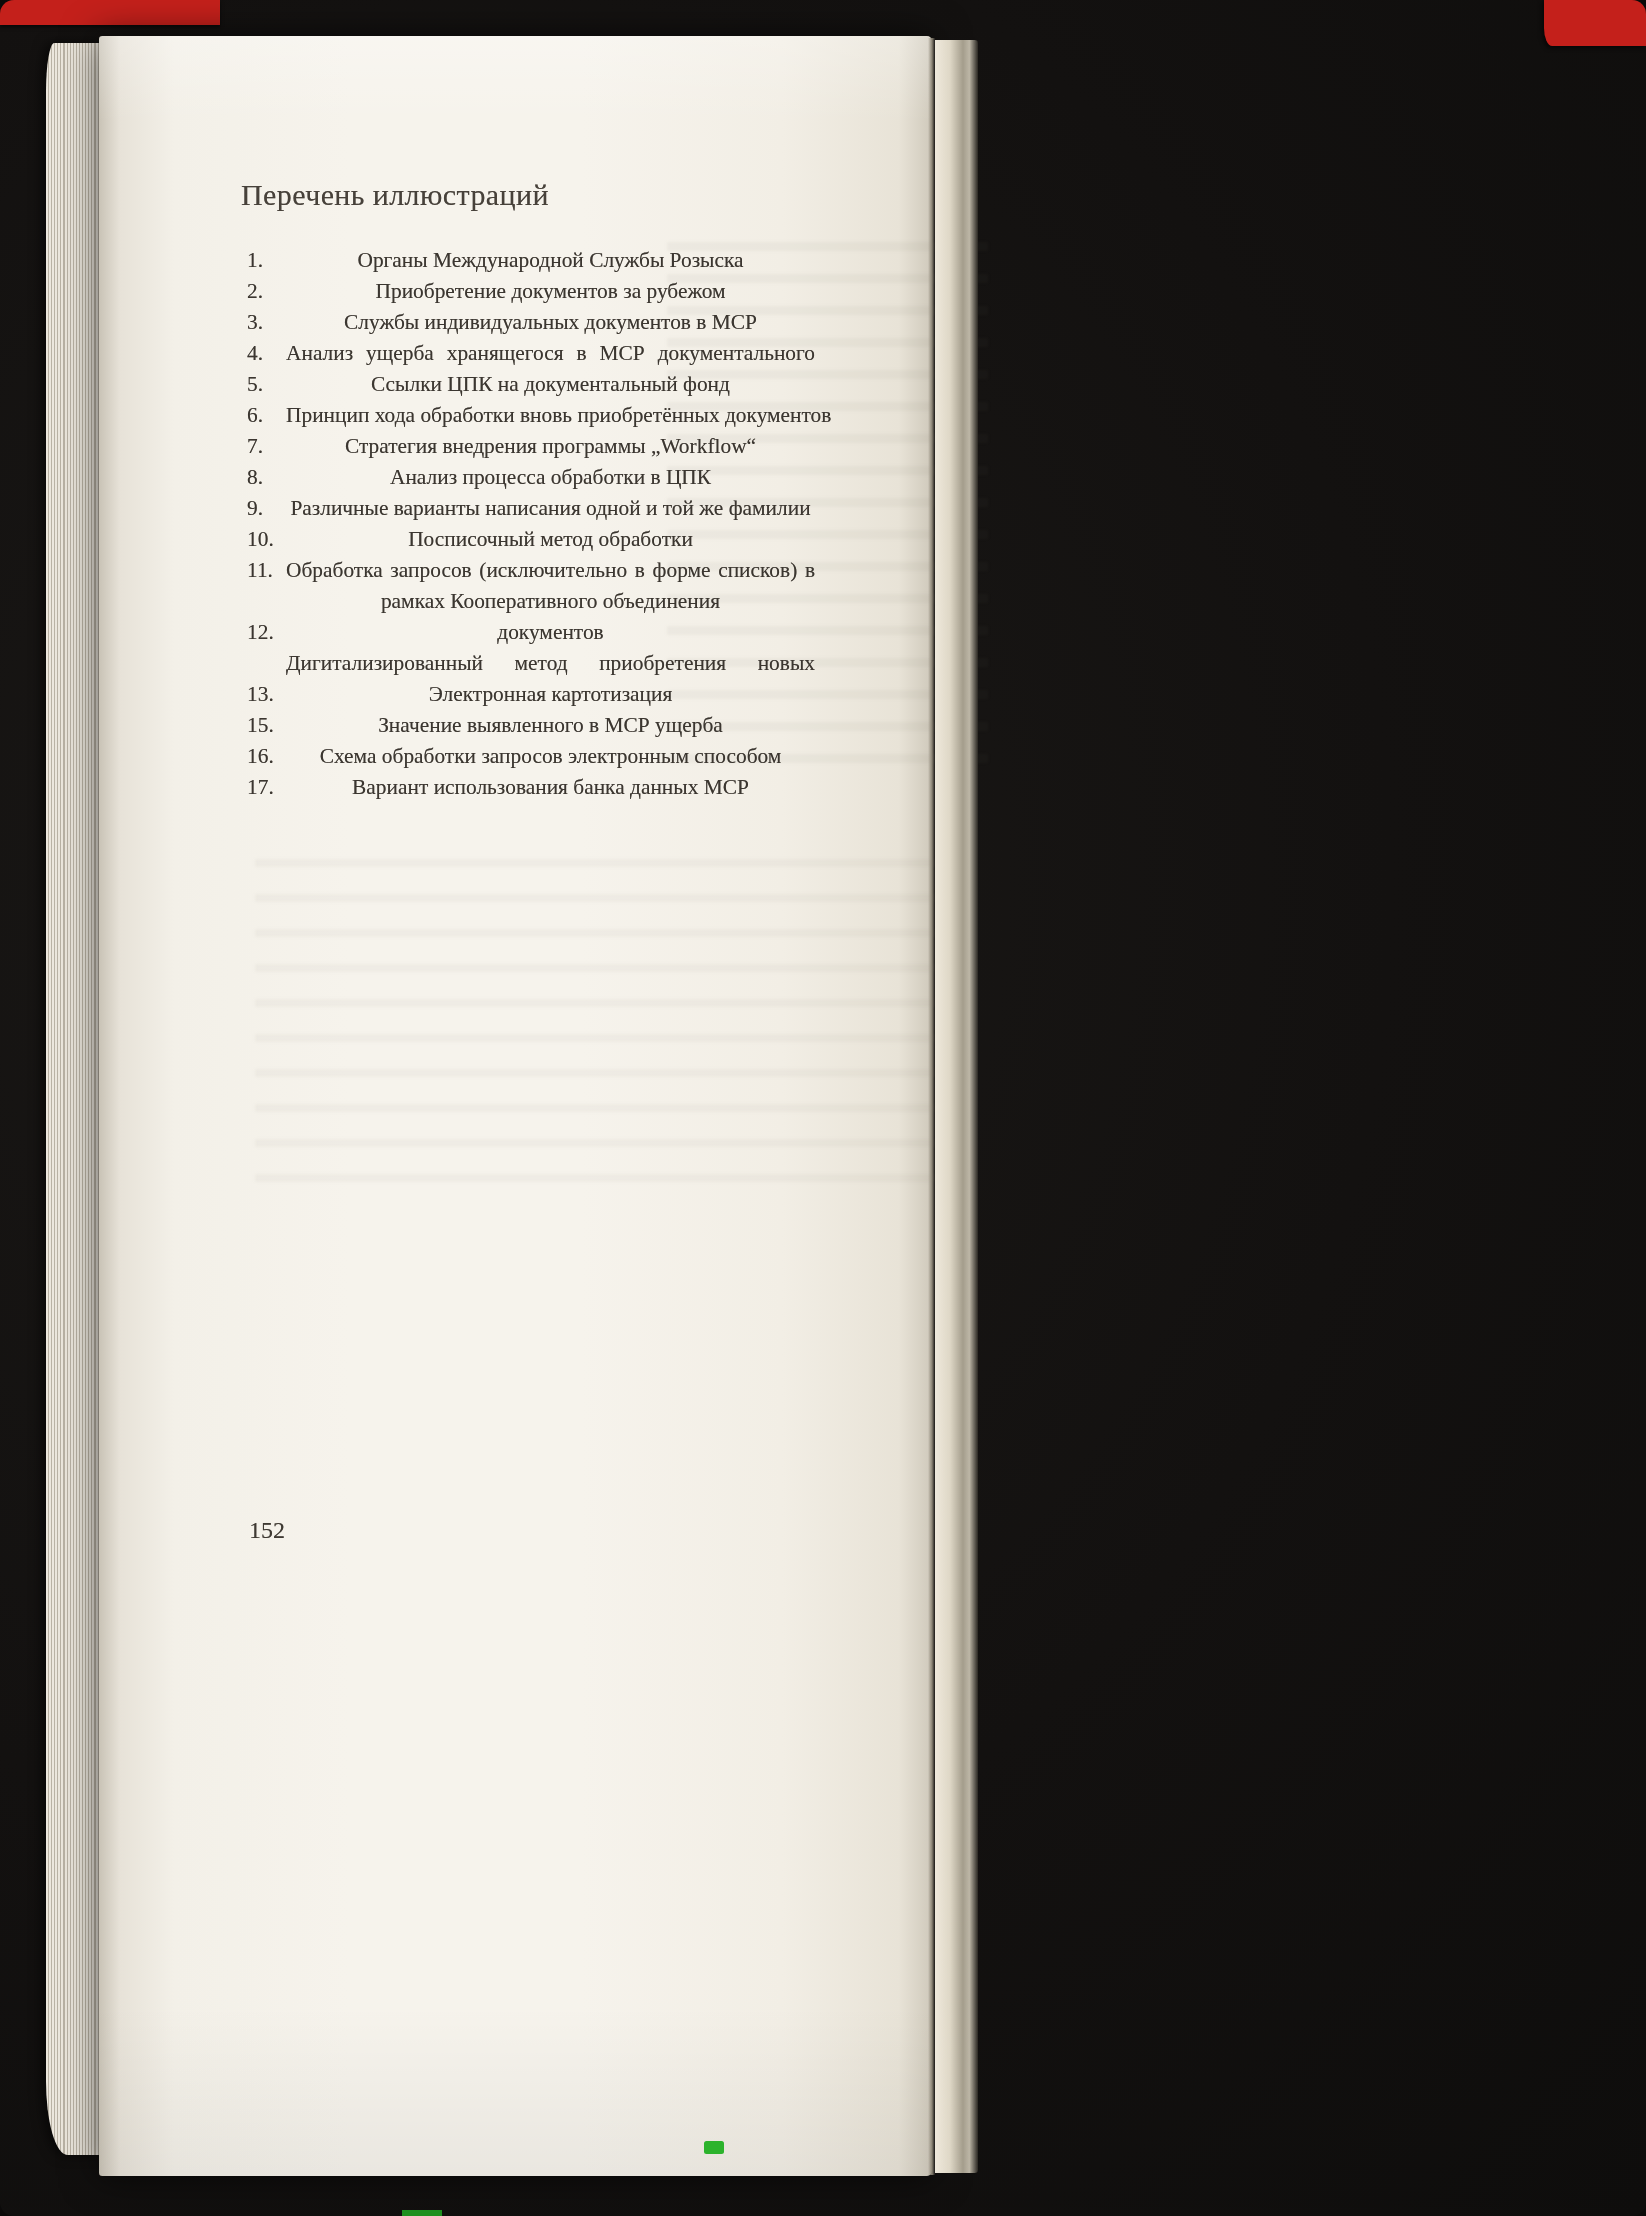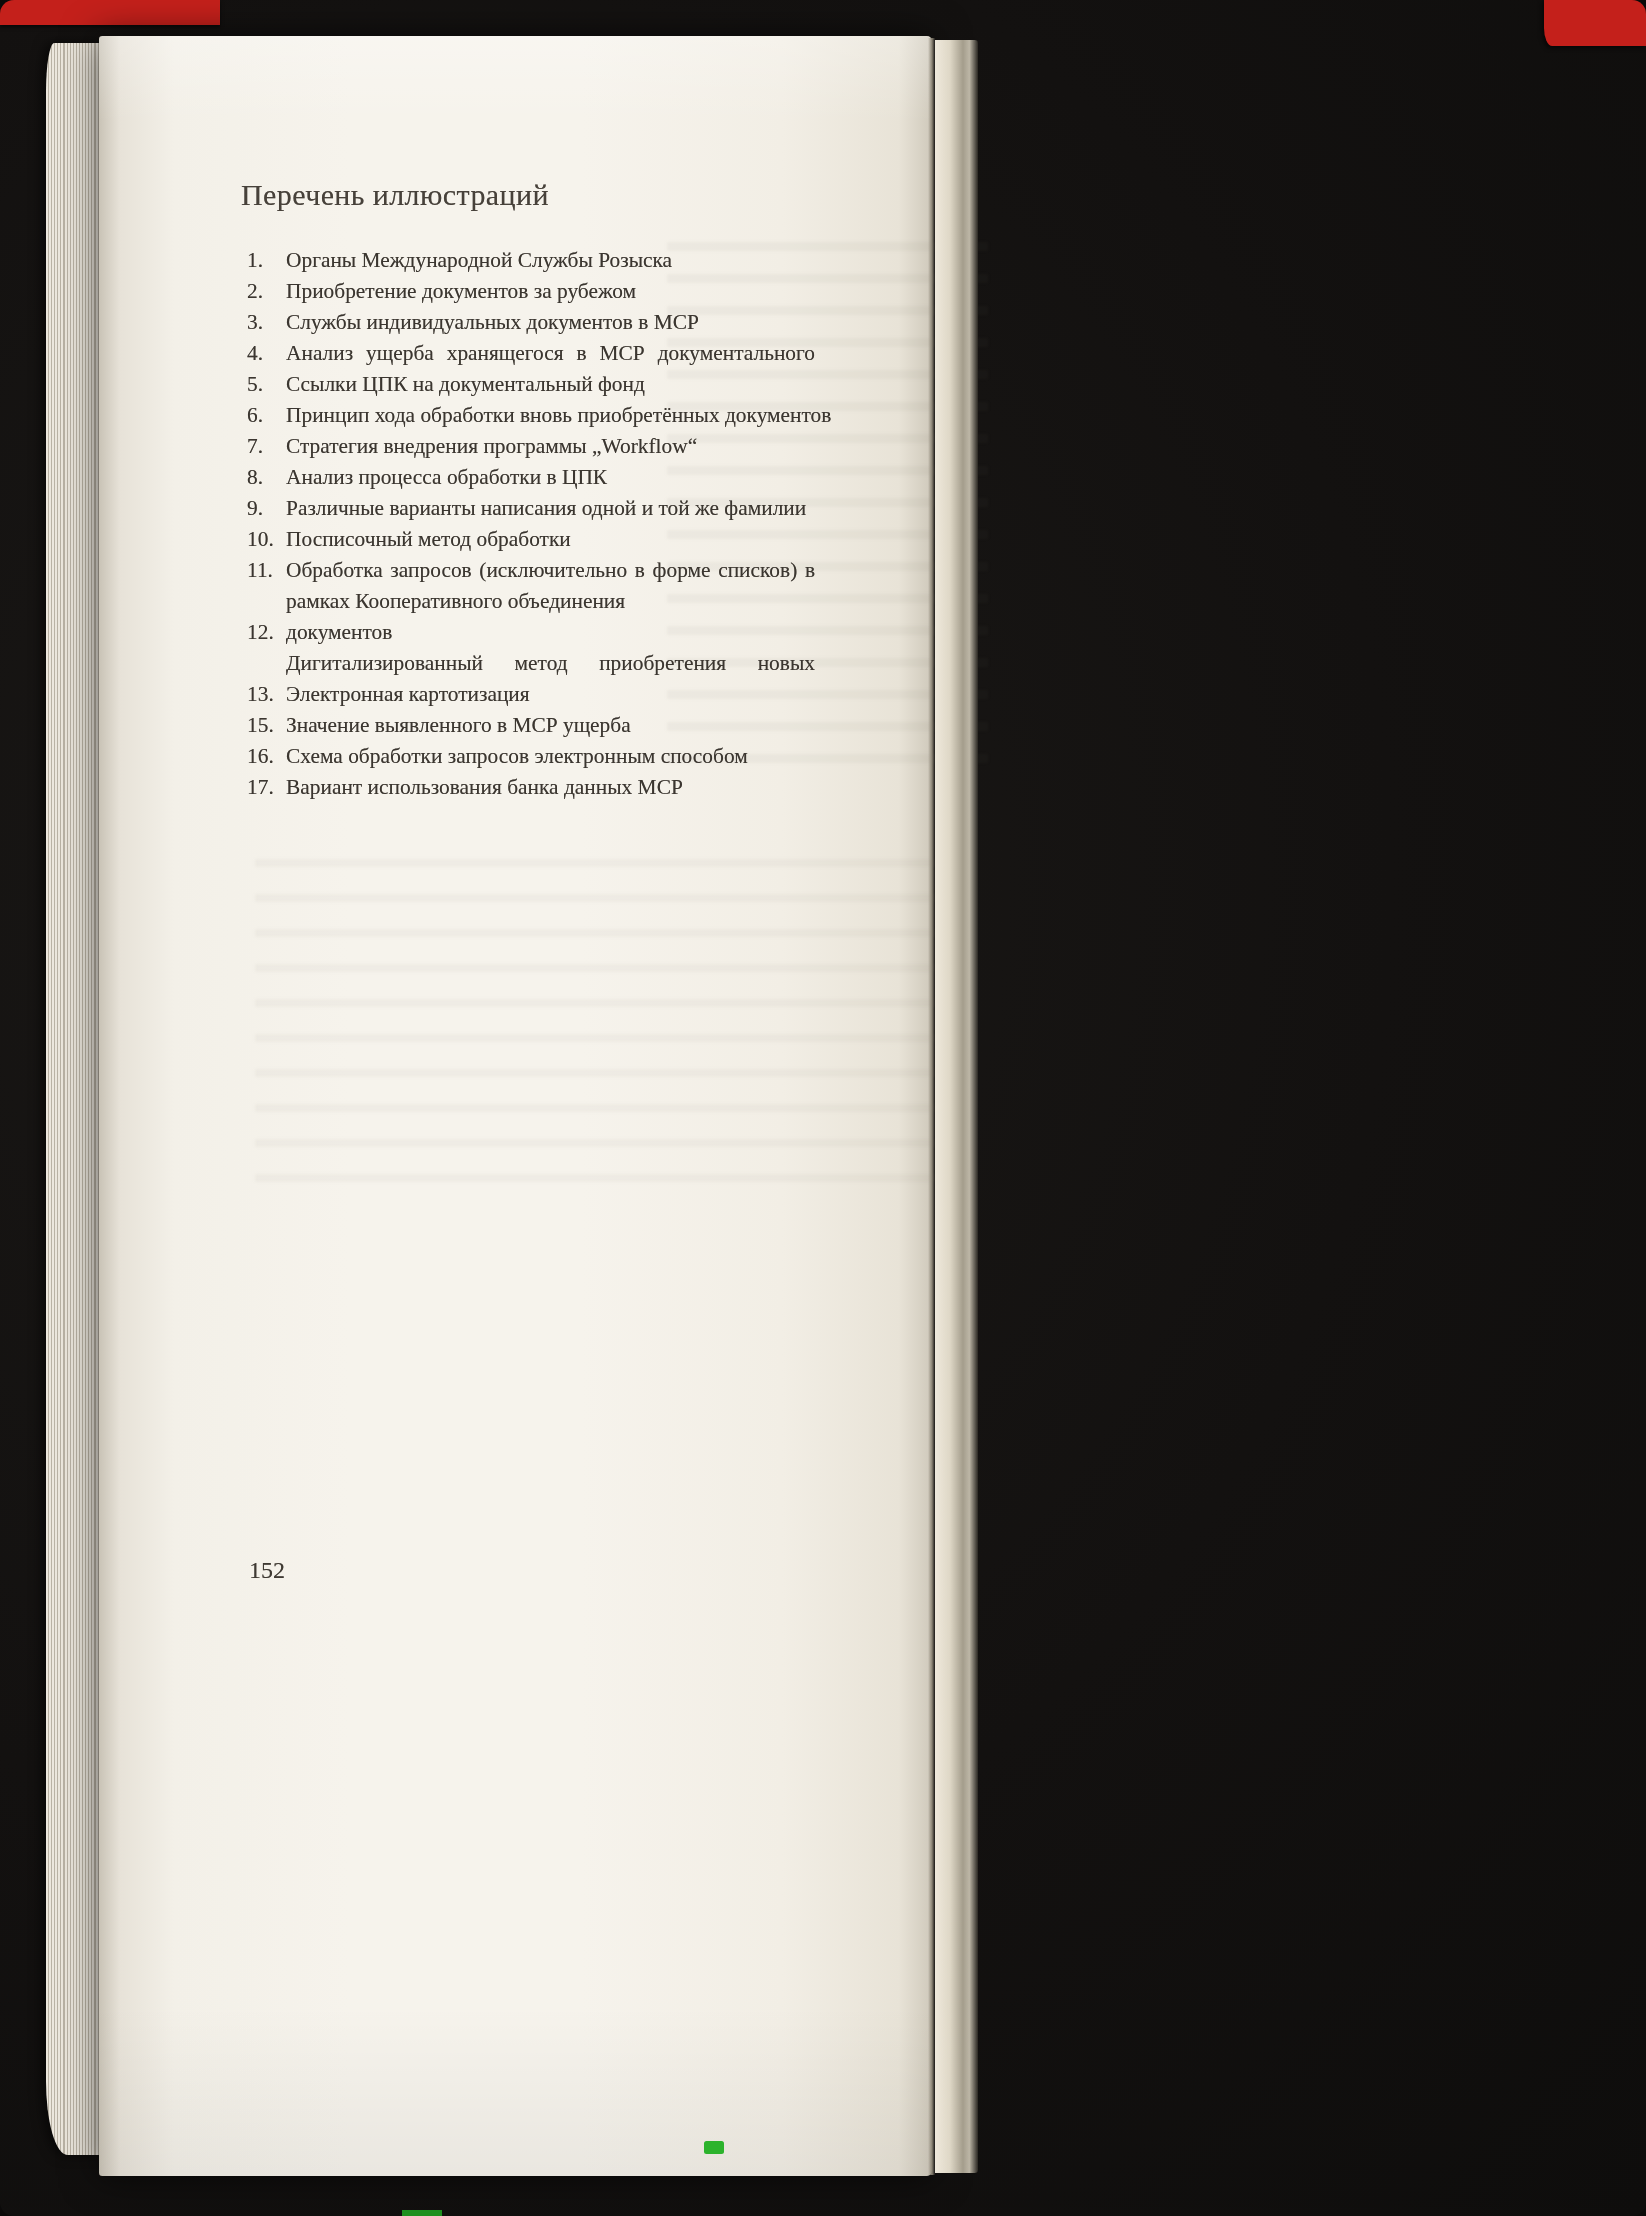--- a/index.html
+++ b/index.html
@@ -108,30 +108,30 @@
     left: 148px; top: 209px;
     width: 568px;
     font-size: 21.4px;
     line-height: 31px;
     color: #3b3630;
     text-shadow: 0 0 0.4px rgba(59,54,48,.5);
   }
   .li-row { display: flex; align-items: flex-start; }
   .li-num { flex: 0 0 39px; }
   .li-text { flex: 1 1 auto; min-width: 0; }
-  .li-line { white-space: nowrap; }
+  .li-line { white-space: nowrap; text-align: center; }
   .li-line.stretch {
     white-space: normal;
     text-align: justify;
     text-align-last: justify;
   }
 
   .page-number {
     position: absolute;
-    left: 150px; top: 1521px;
+    left: 150px; top: 1481px;
     font-size: 24px;
     color: #3f3a33;
     text-shadow: 0 0 0.4px rgba(59,54,48,.5);
   }
 
   
   .green-dot {
     position: absolute;
     left: 704px; top: 2141px;
     width: 20px; height: 13px;

